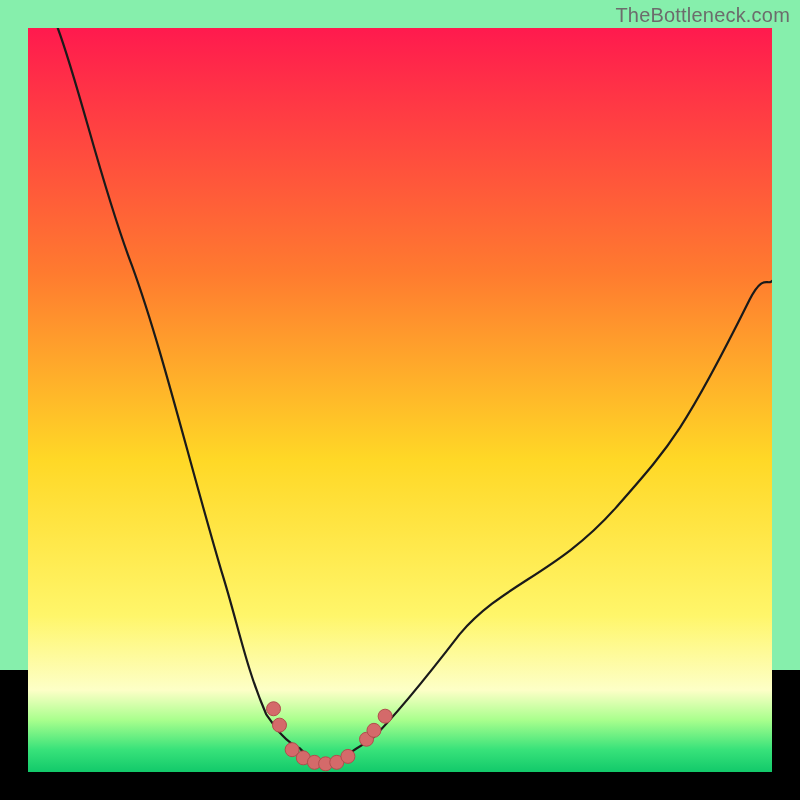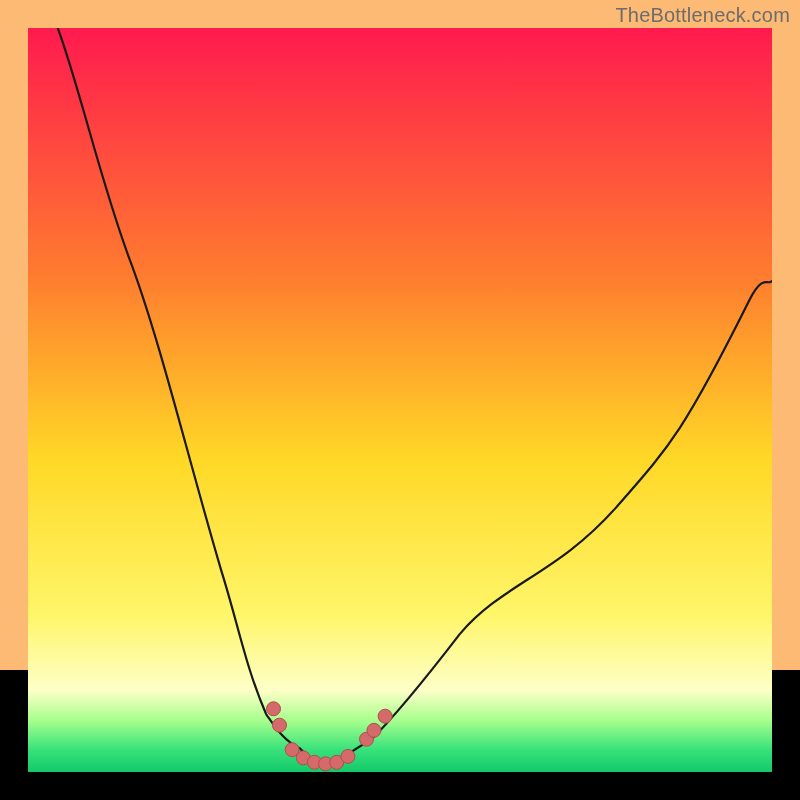--- a/index.html
+++ b/index.html
@@ -8,21 +8,21 @@
     width: 800px;
     height: 800px;
     background: #000;
     overflow: hidden;
     font-family: Arial, Helvetica, sans-serif;
   }
   .frame {
     position: relative;
     width: 800px;
     height: 670px;
-    background: #fdba74;
+    background: #86efac;
   }
   .watermark {
     position: absolute;
     top: 4px;
     right: 10px;
     color: #6c6c6c;
     font-size: 20px;
     font-weight: 500;
     letter-spacing: 0.2px;
   }

